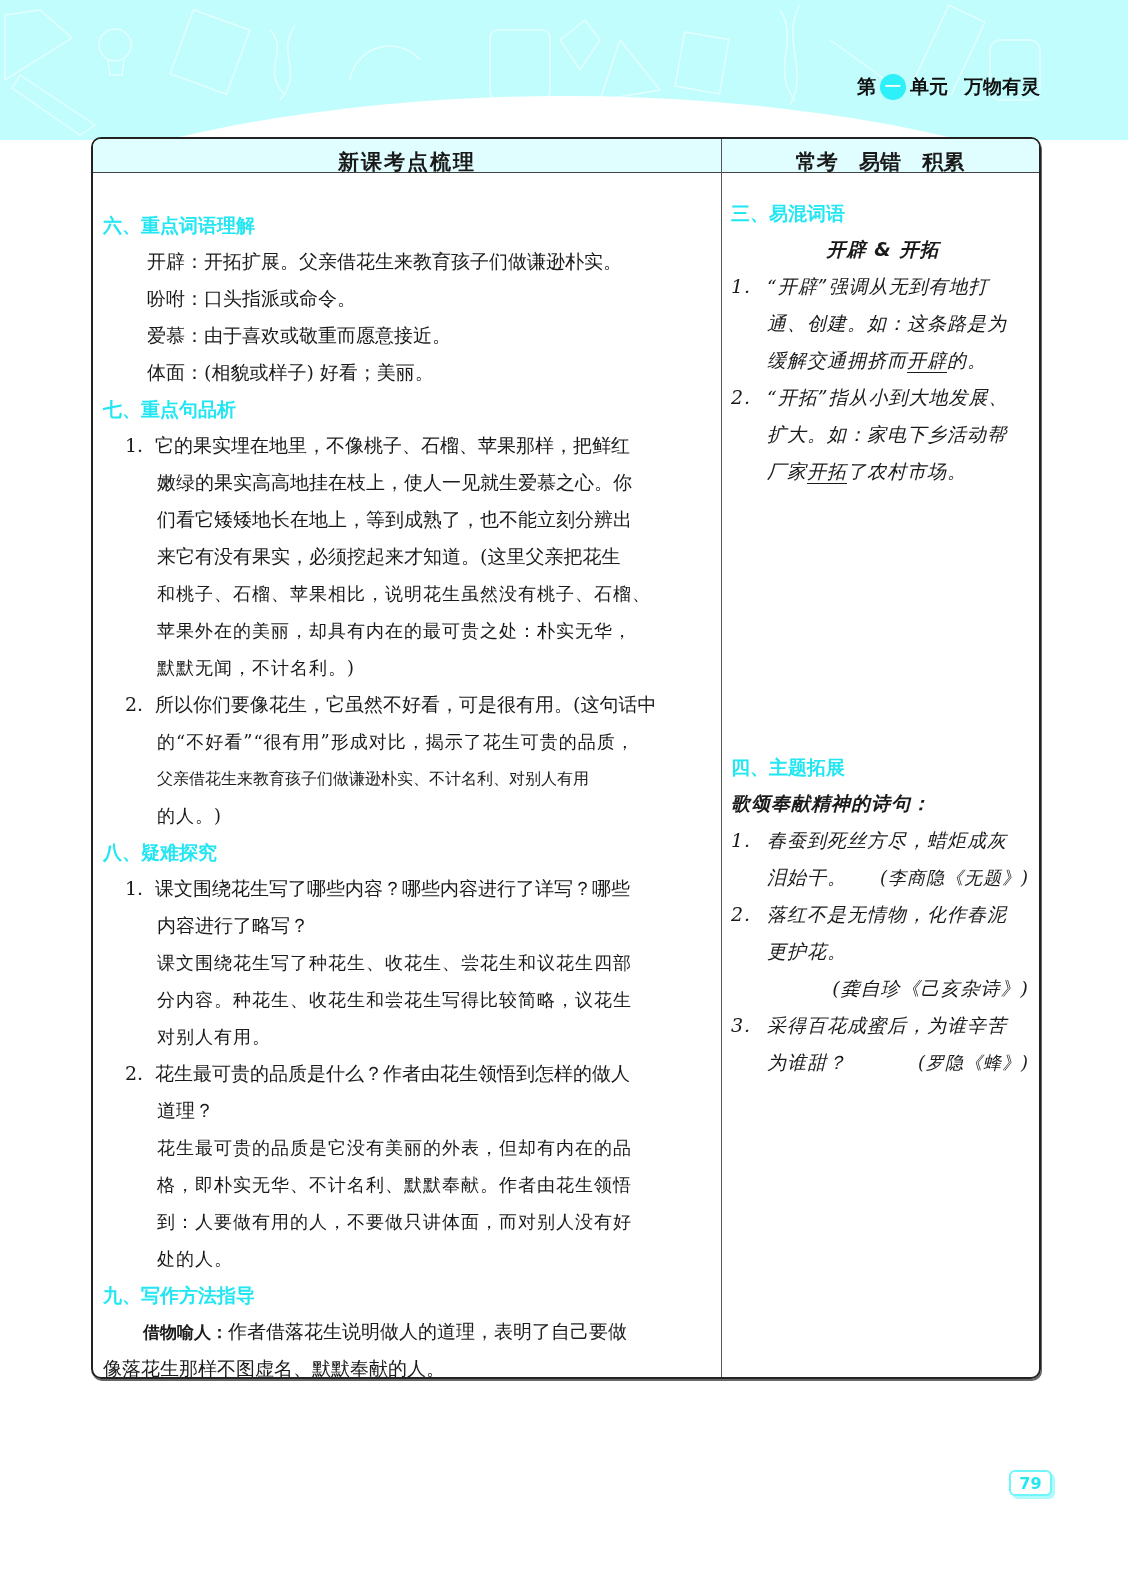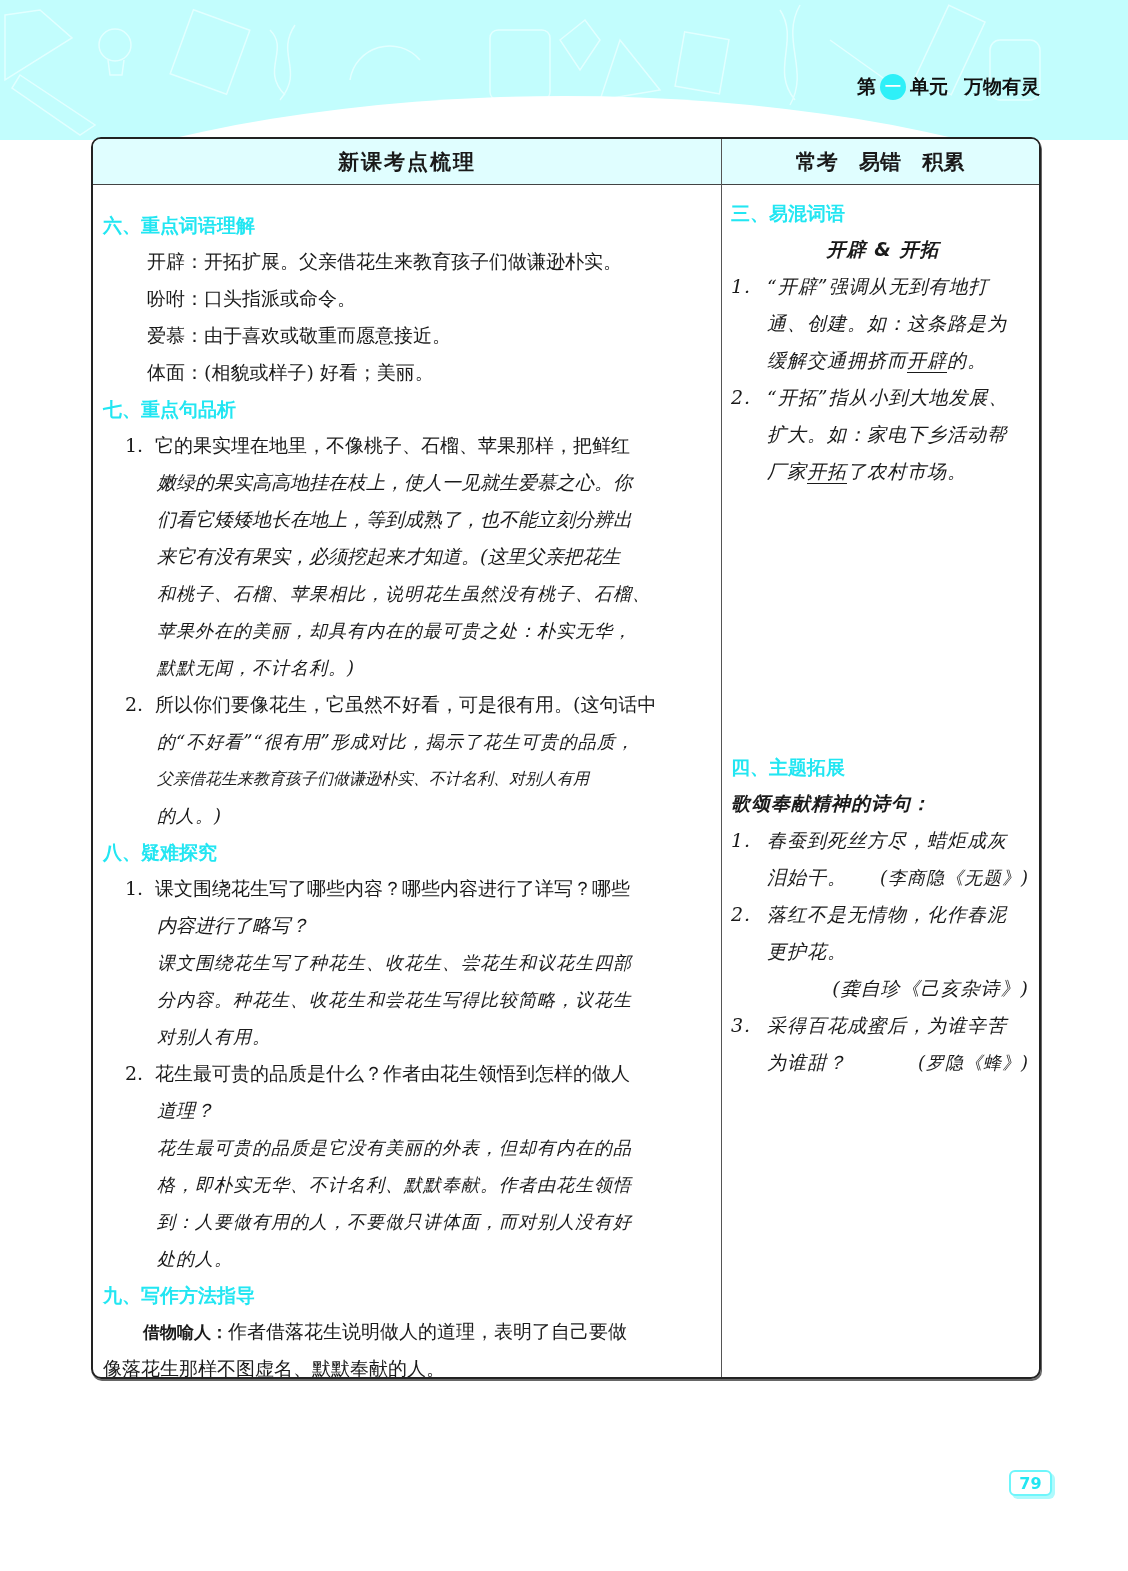--- a/index.html
+++ b/index.html
@@ -27,38 +27,38 @@
     color: #fff; font-size: 16px; margin: 0 2px;
   }
   .unit-gap { width: 12px; }
 
   .frame {
     position: absolute; left: 91px; top: 137px; width: 950px; height: 1242px;
     border: 2px solid #222; border-radius: 10px; overflow: hidden;
     box-shadow: 1px 2px 0 #666;
   }
   .head-row {
-    position: absolute; left: 0; top: 0; width: 100%; height: 46px;
+    position: absolute; left: 0; top: 0; width: 100%; height: 34px;
     background: #e0feff; border-bottom: 1.5px solid #444;
     font-family: "DejaVu Sans", "Liberation Sans", sans-serif; font-weight: bold; font-size: 21px;
   }
   .head-left { position: absolute; left: 0; top: 0; width: 628px; height: 46px; display: flex; align-items: center; justify-content: center; letter-spacing: 2px; }
   .head-right { position: absolute; left: 628px; top: 0; right: 0; height: 46px; display: flex; align-items: center; justify-content: center; word-spacing: 14px; }
   .divider { position: absolute; left: 628px; top: 0; width: 1px; height: 100%; background: #555; }
 
   .col-left { position: absolute; left: 10px; top: 56px; width: 610px; margin-top: 12px; }
   .col-right { position: absolute; left: 638px; top: 56px; width: 304px; }
 
   .sec-title {
     font-family: "DejaVu Sans", "Liberation Sans", sans-serif; font-weight: bold;
     color: #22e6f2; font-size: 19px; line-height: 36px; height: 36px;
   }
   .line { font-size: 19px; line-height: 37px; height: 37px; white-space: nowrap; }
   .ind1 { padding-left: 44px; }
-  .ind2 { padding-left: 54px; font-style: italic; }
+  .ind2 { padding-left: 54px; }
   .num { display: inline-block; width: 30px; text-align: left; }
   .numrow { padding-left: 22px; }
   .note { letter-spacing: 1px; font-size: 18px; }
   .bold-sans { font-family: "DejaVu Sans", "Liberation Sans", sans-serif; font-weight: bold; font-size: 17px; }
   .u { text-decoration: underline; text-underline-offset: 5px; }
 
   .r-line { font-size: 19px; line-height: 37px; height: 37px; white-space: nowrap; letter-spacing: 1px; font-style: italic; }
   .r-center { text-align: center; }
   .r-ind { padding-left: 36px; }
   .r-num { display: inline-block; width: 36px; }

